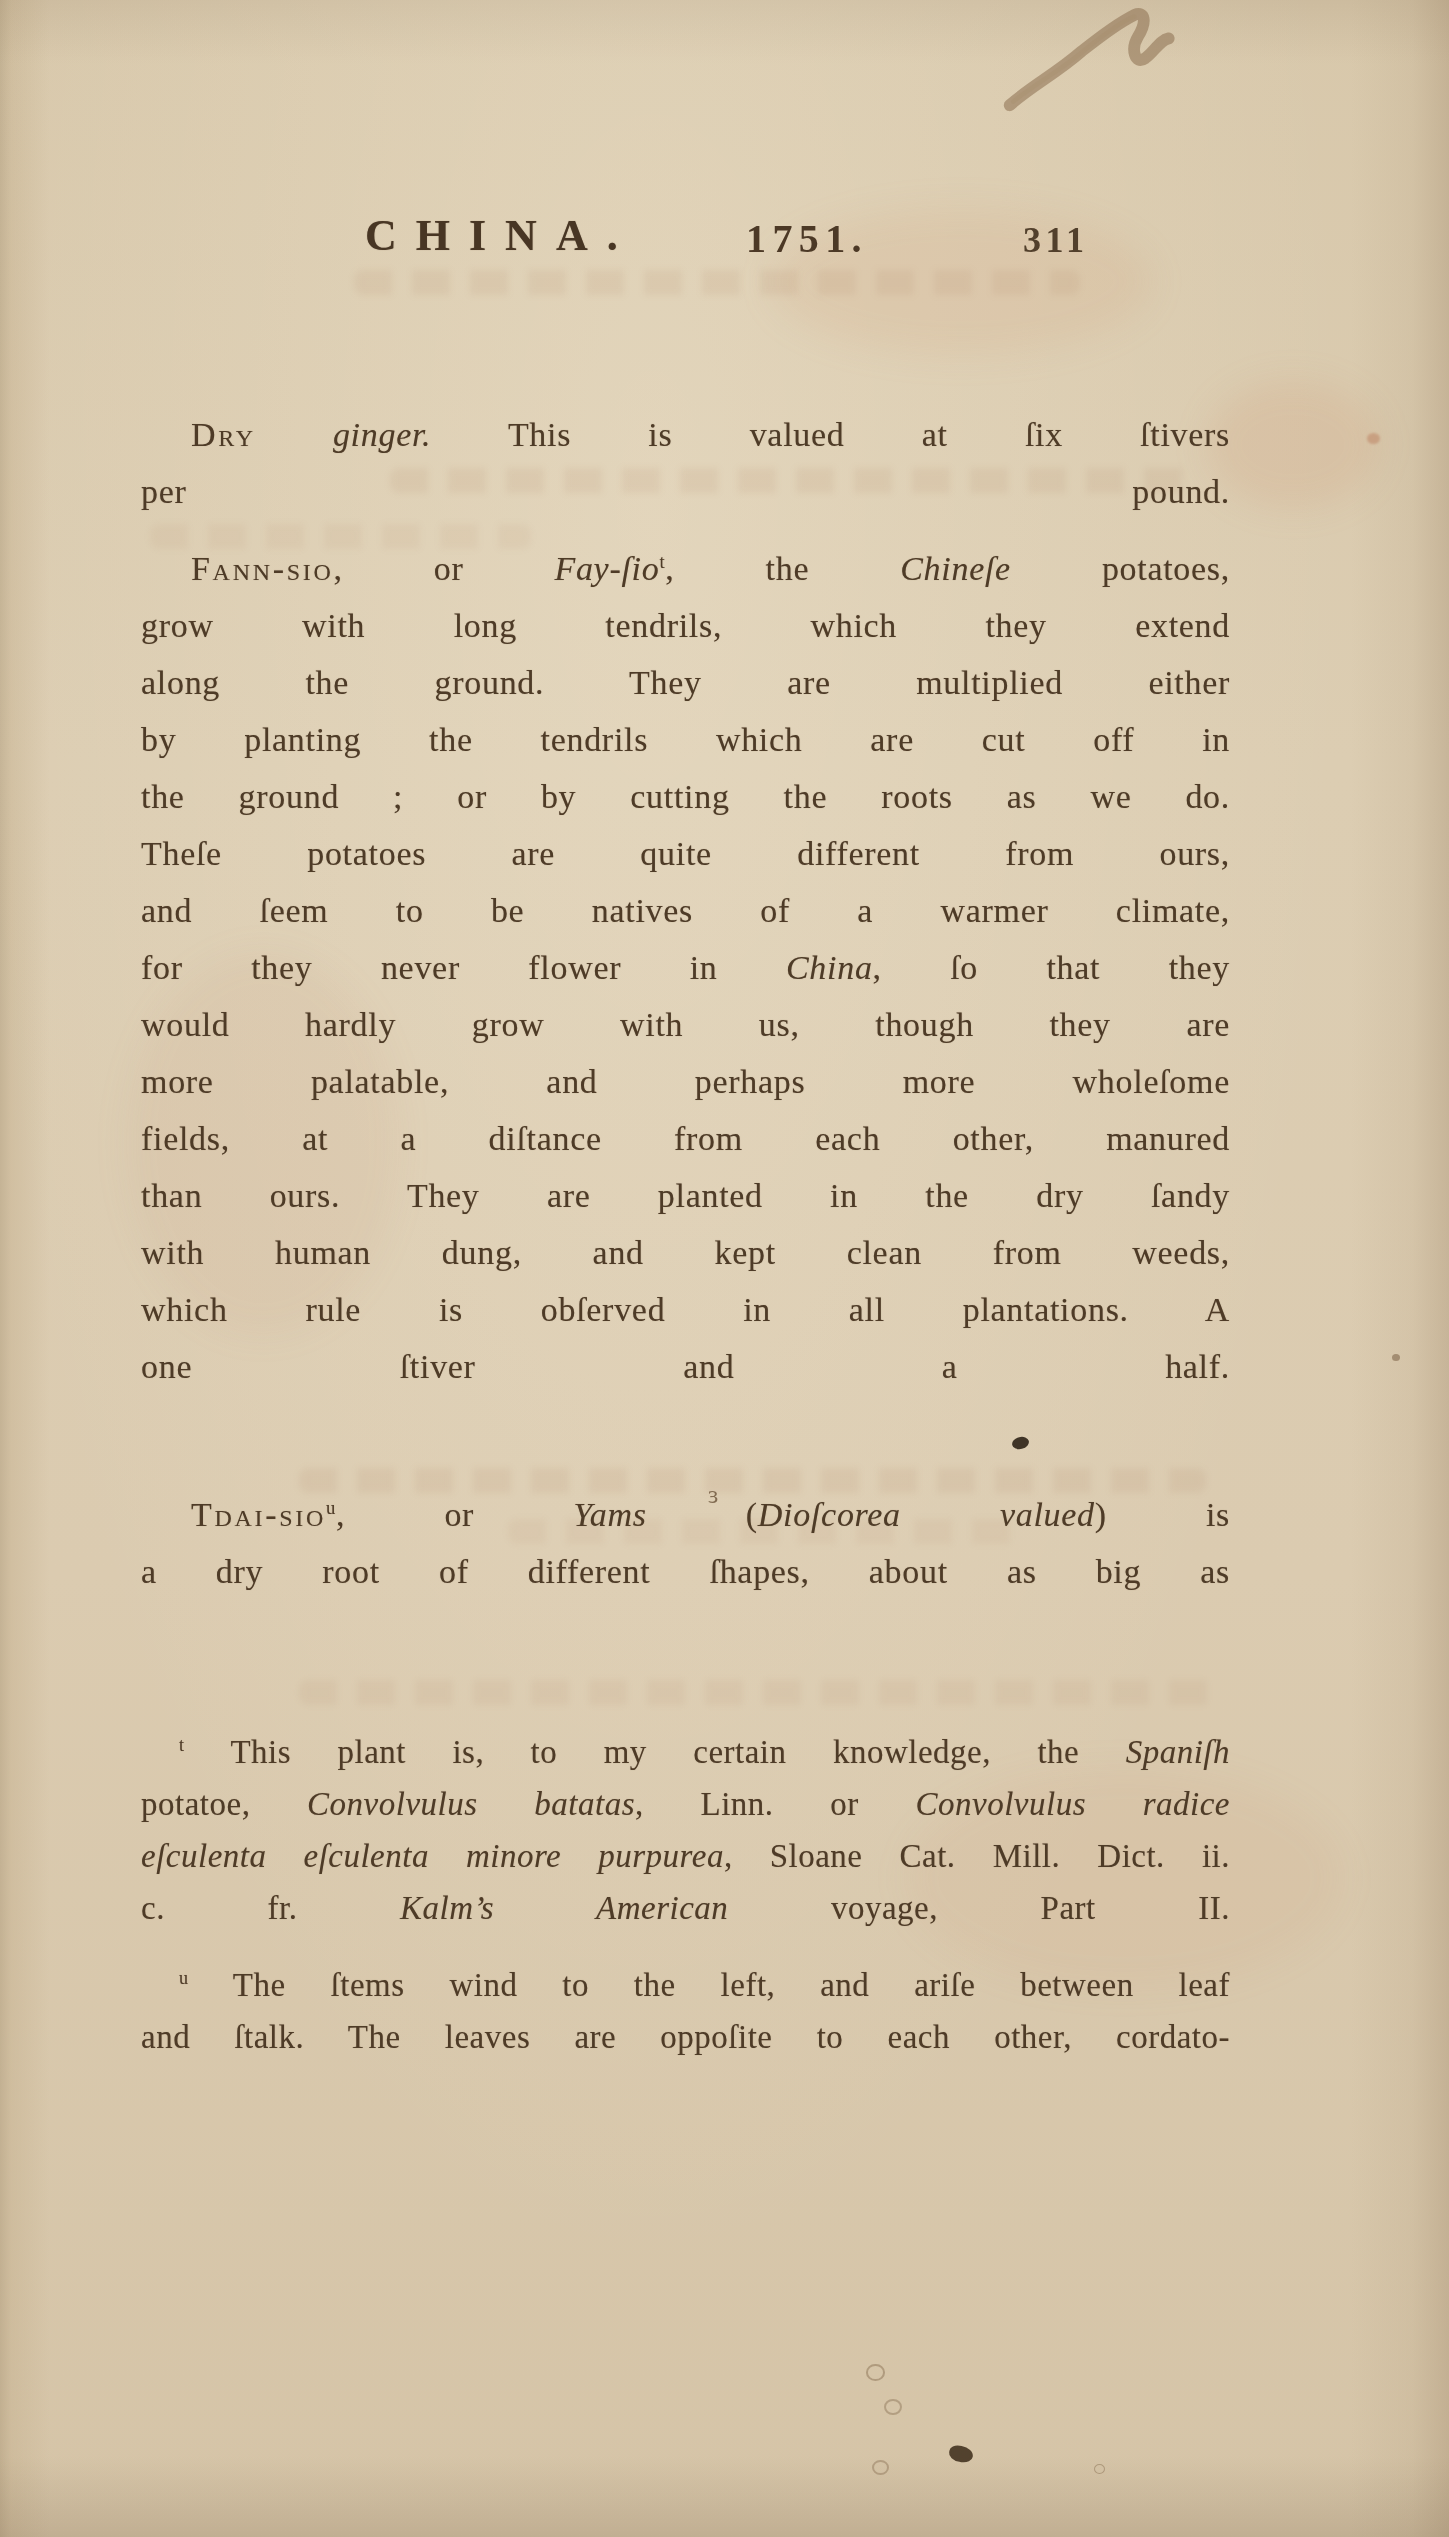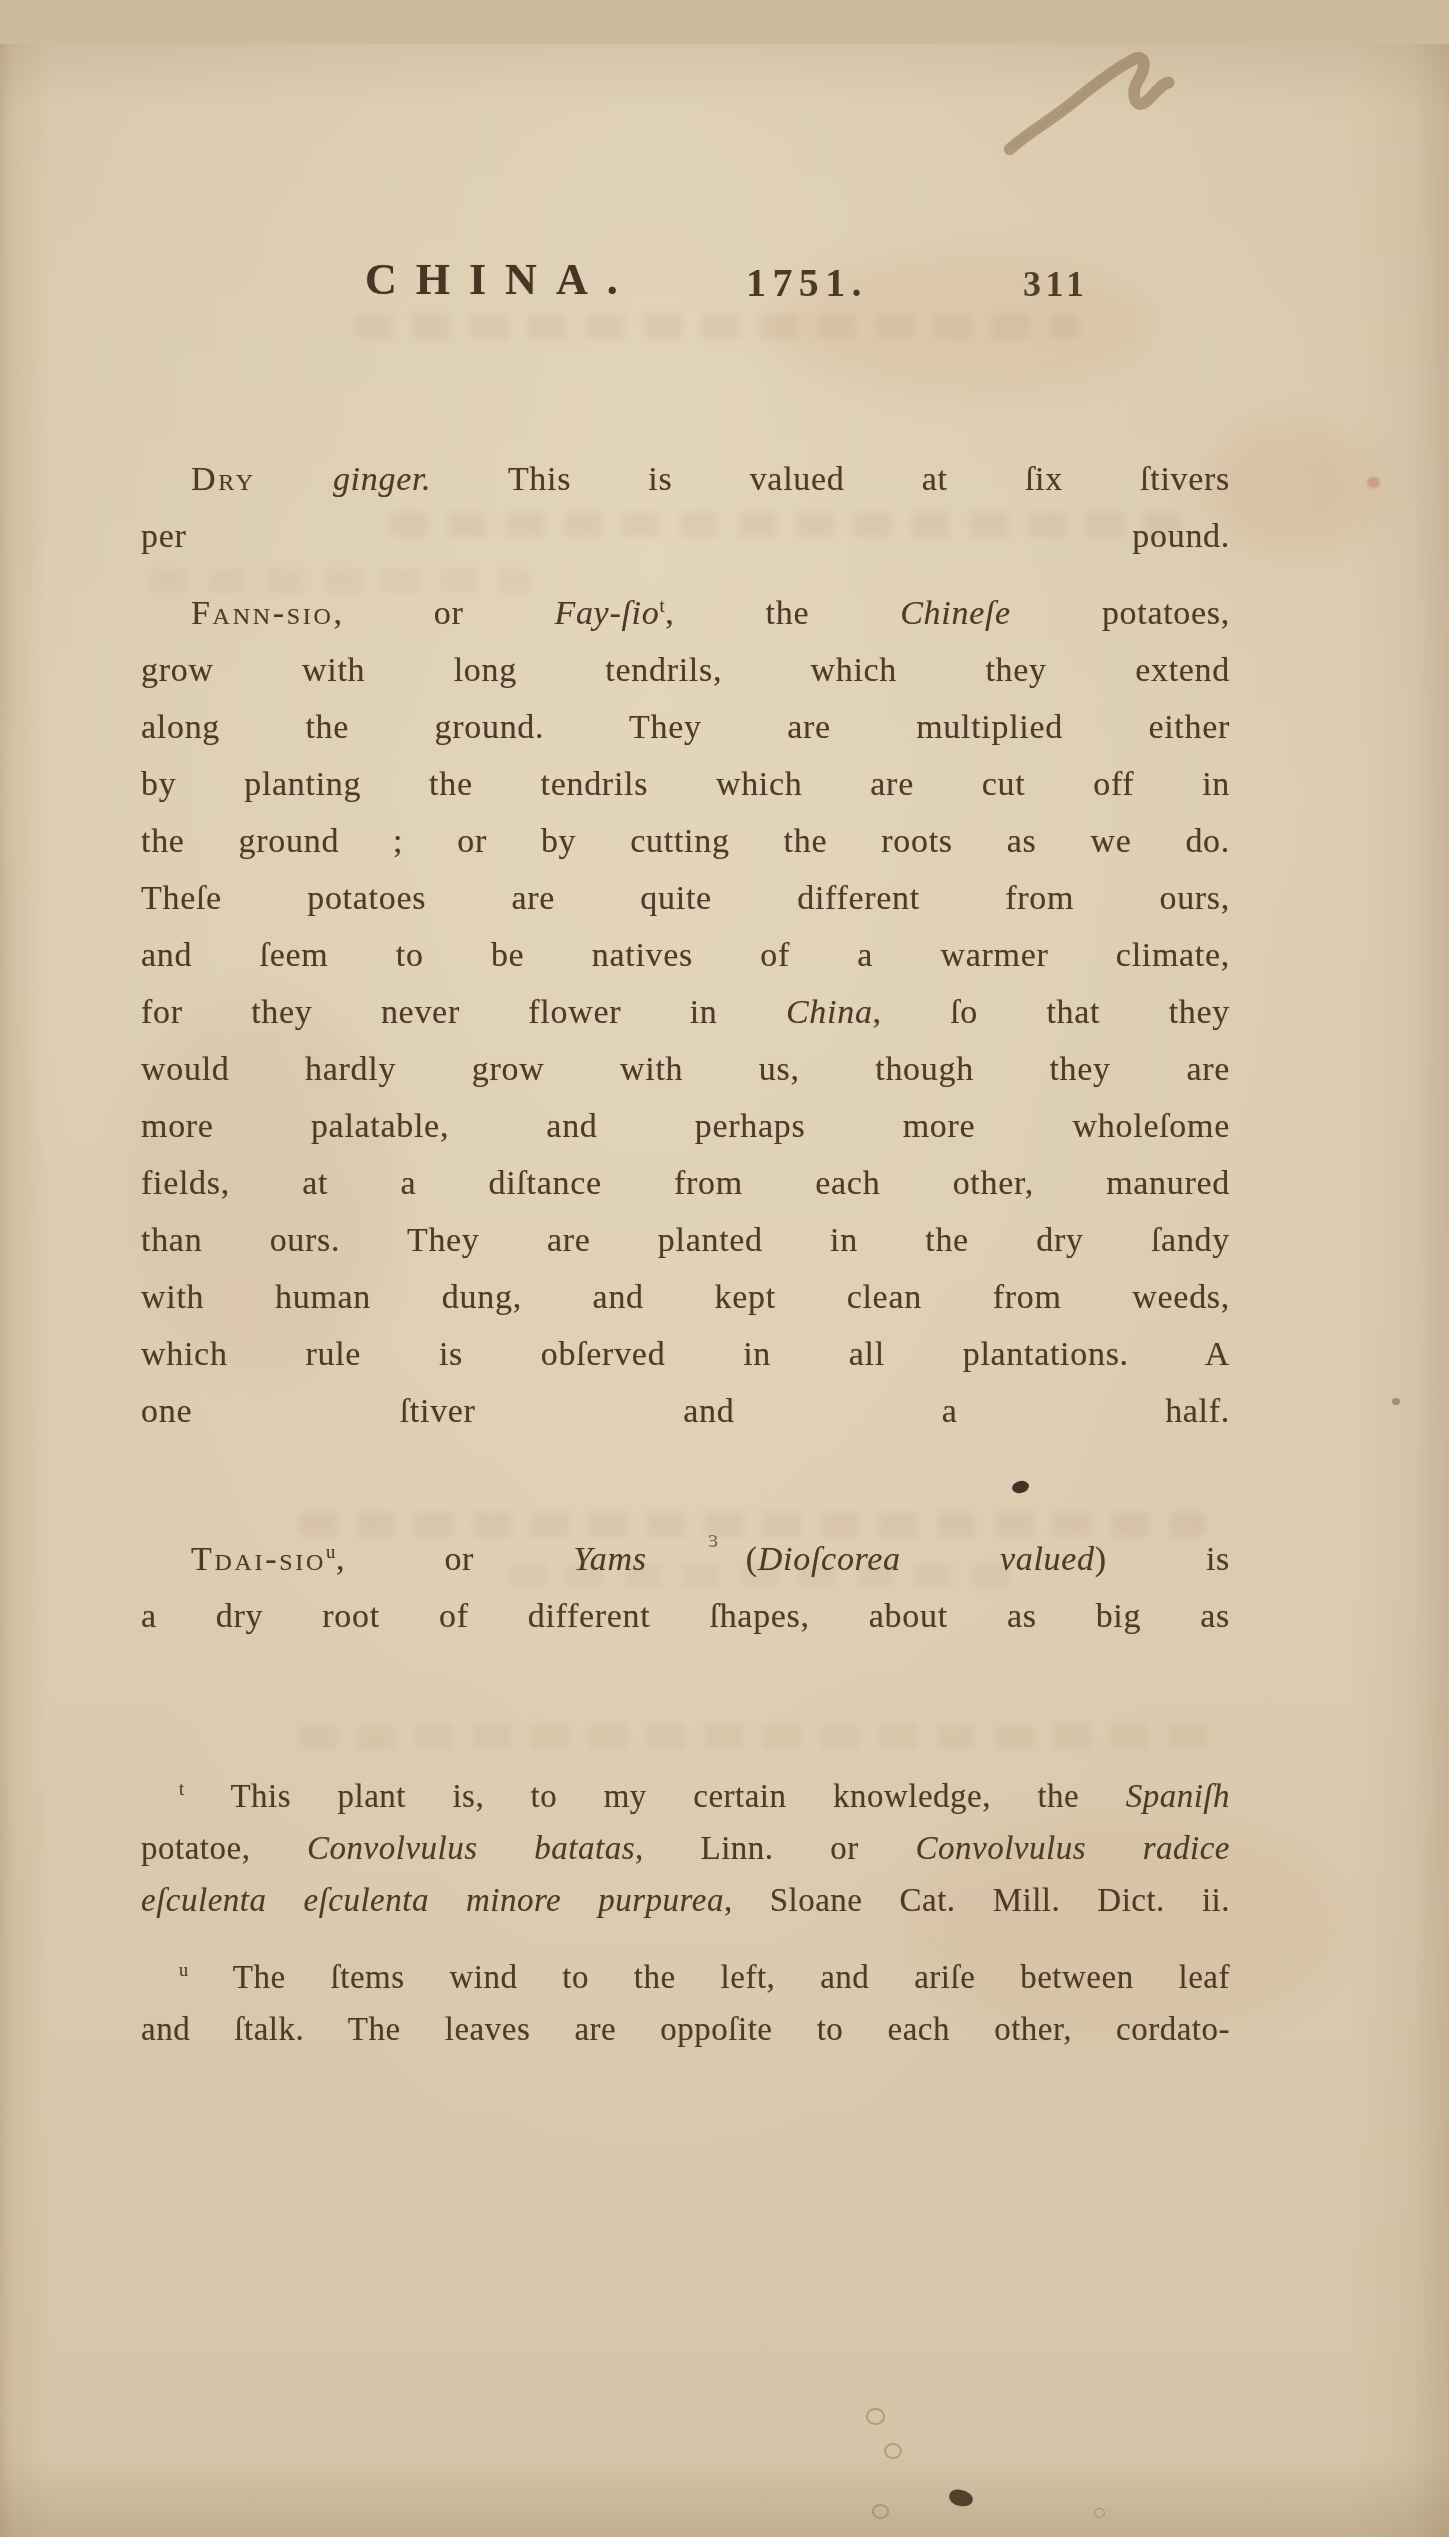--- a/index.html
+++ b/index.html
@@ -11,21 +11,20 @@
   
   .page{
     position:absolute;inset:0;
     background:
       radial-gradient(ellipse at 45% 20%, rgba(255,248,230,.22), rgba(255,248,230,0) 62%),
       linear-gradient(180deg, rgba(135,112,84,.14) 0px, rgba(135,112,84,0) 64px),
       linear-gradient(0deg, rgba(120,98,72,.22) 0px, rgba(120,98,72,0) 82px),
       linear-gradient(90deg, #a8947371 0px, #c6b2917e 11px, rgba(216,200,172,0) 50px),
       linear-gradient(270deg, rgba(150,125,95,.30) 0px, rgba(170,148,116,.14) 38px, rgba(216,200,172,0) 100px),
       linear-gradient(180deg,#d8c8ab 0%,#dccdb2 30%,#dbcbb0 62%,#d5c4a7 100%);
-    margin-top: 44px;
   }
   .fox{position:absolute;border-radius:50%;filter:blur(16.3px);pointer-events:none;}
   .fox1{left:771px;top:209px;width:381px;height:145px;background:rgba(205,145,110,.12);}
   .fox2{left:1207px;top:381px;width:172px;height:127px;background:rgba(200,130,95,.13);}
   .fox3{left:127px;top:953px;width:272px;height:381px;background:rgba(190,130,95,.07);}
   .fox4{left:907px;top:1769px;width:435px;height:218px;background:rgba(200,140,100,.08);}
   
   .ghost{
     position:absolute;height:25.4px;border-radius:9px;filter:blur(3.6px);opacity:.55;
     background:repeating-linear-gradient(90deg, rgba(168,122,90,.20) 0 38px, rgba(168,122,90,0) 38px 58px);
@@ -139,20 +138,21 @@
         <div class="line"><span class="sc">Tdai-sio</span><span class="sup">u</span><span>, or </span><span class="it">Yams</span><span>  (</span><span class="it">Dioſcorea valued</span><span>) is</span></div>
         <div class="line"><span>a dry root of different ſhapes, about as big as</span></div>
       </div>
     </div>
 
   <div id="footnotes" class="textcol">
       <div class="para ind">
         <div class="line"><span class="sup">t</span><span>  This plant is, to my certain knowledge, the </span><span class="it">Spaniſh</span></div>
         <div class="line"><span>potatoe, </span><span class="it">Convolvulus batatas</span><span>, Linn. or </span><span class="it">Convolvulus radice</span></div>
         <div class="line"><span class="it">eſculenta eſculenta minore purpurea</span><span>, Sloane Cat. Mill. Dict. ii.</span></div>
+        <div class="line end"><span>c. fr. </span><span class="it">Kalm’s American</span><span> voyage, Part II.</span></div>
       </div>
       <div class="para ind">
         <div class="line"><span class="sup">u</span><span>  The ſtems wind to the left, and ariſe between leaf</span></div>
         <div class="line"><span>and ſtalk.  The leaves are oppoſite to each other, cordato-</span></div>
       </div>
     </div>
 
 
   <svg class="flourish" width="209" height="122" viewBox="0 0 230 135">
     <path d="M20,122 C45,100 70,88 100,62 C125,42 146,28 158,22 C170,17 172,30 162,46 C154,59 158,78 170,70 C180,63 186,50 196,48" fill="none" stroke="#8b6e4e" stroke-width="13" stroke-linecap="round" opacity="0.55"></path>

